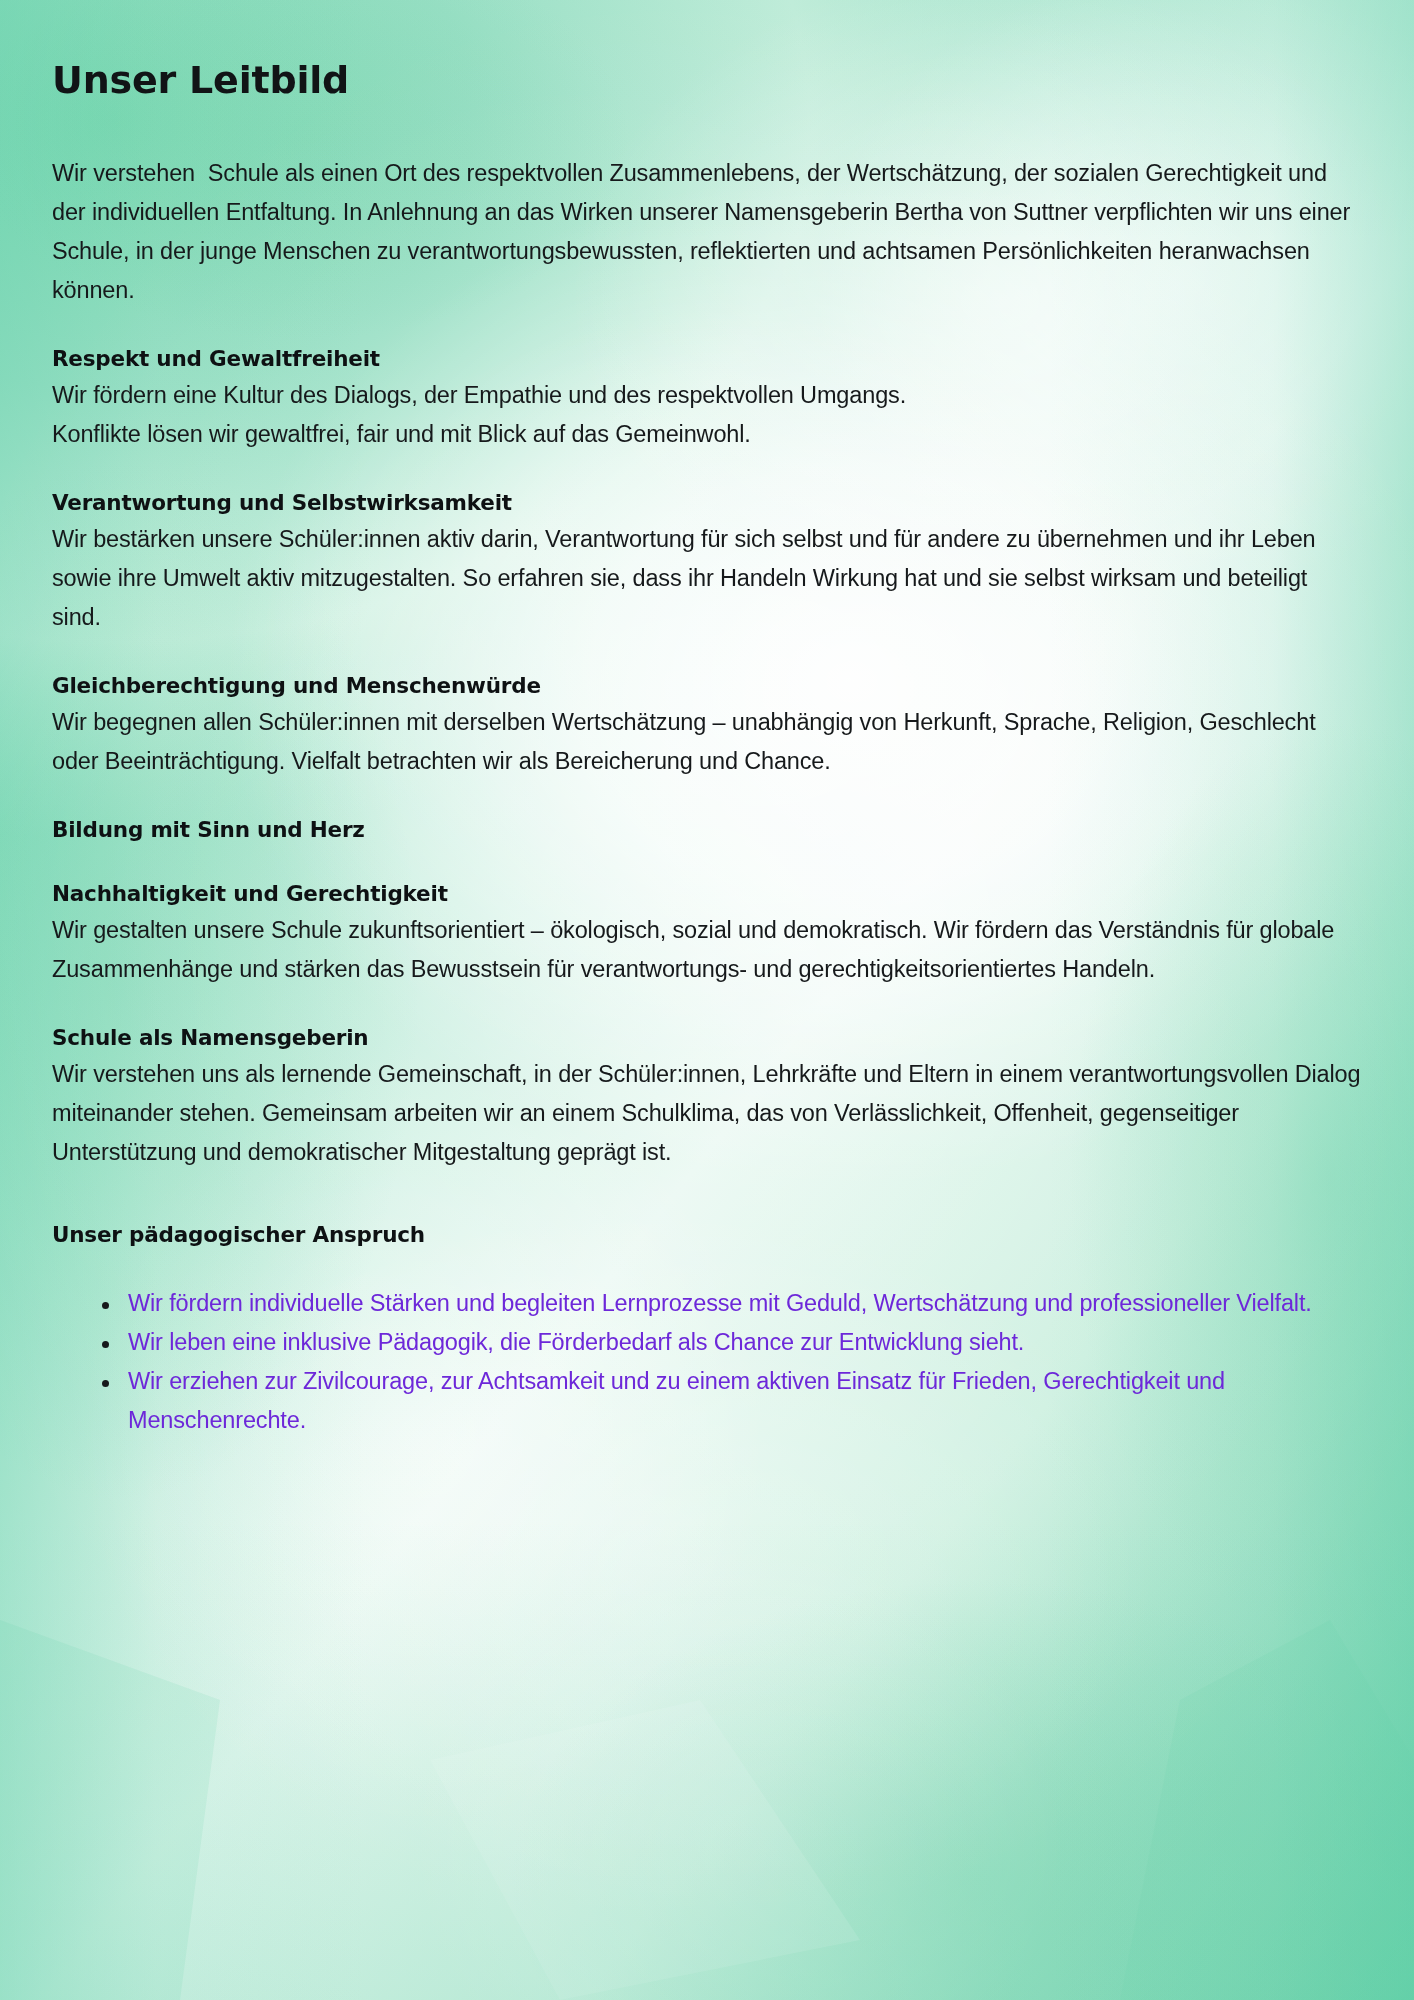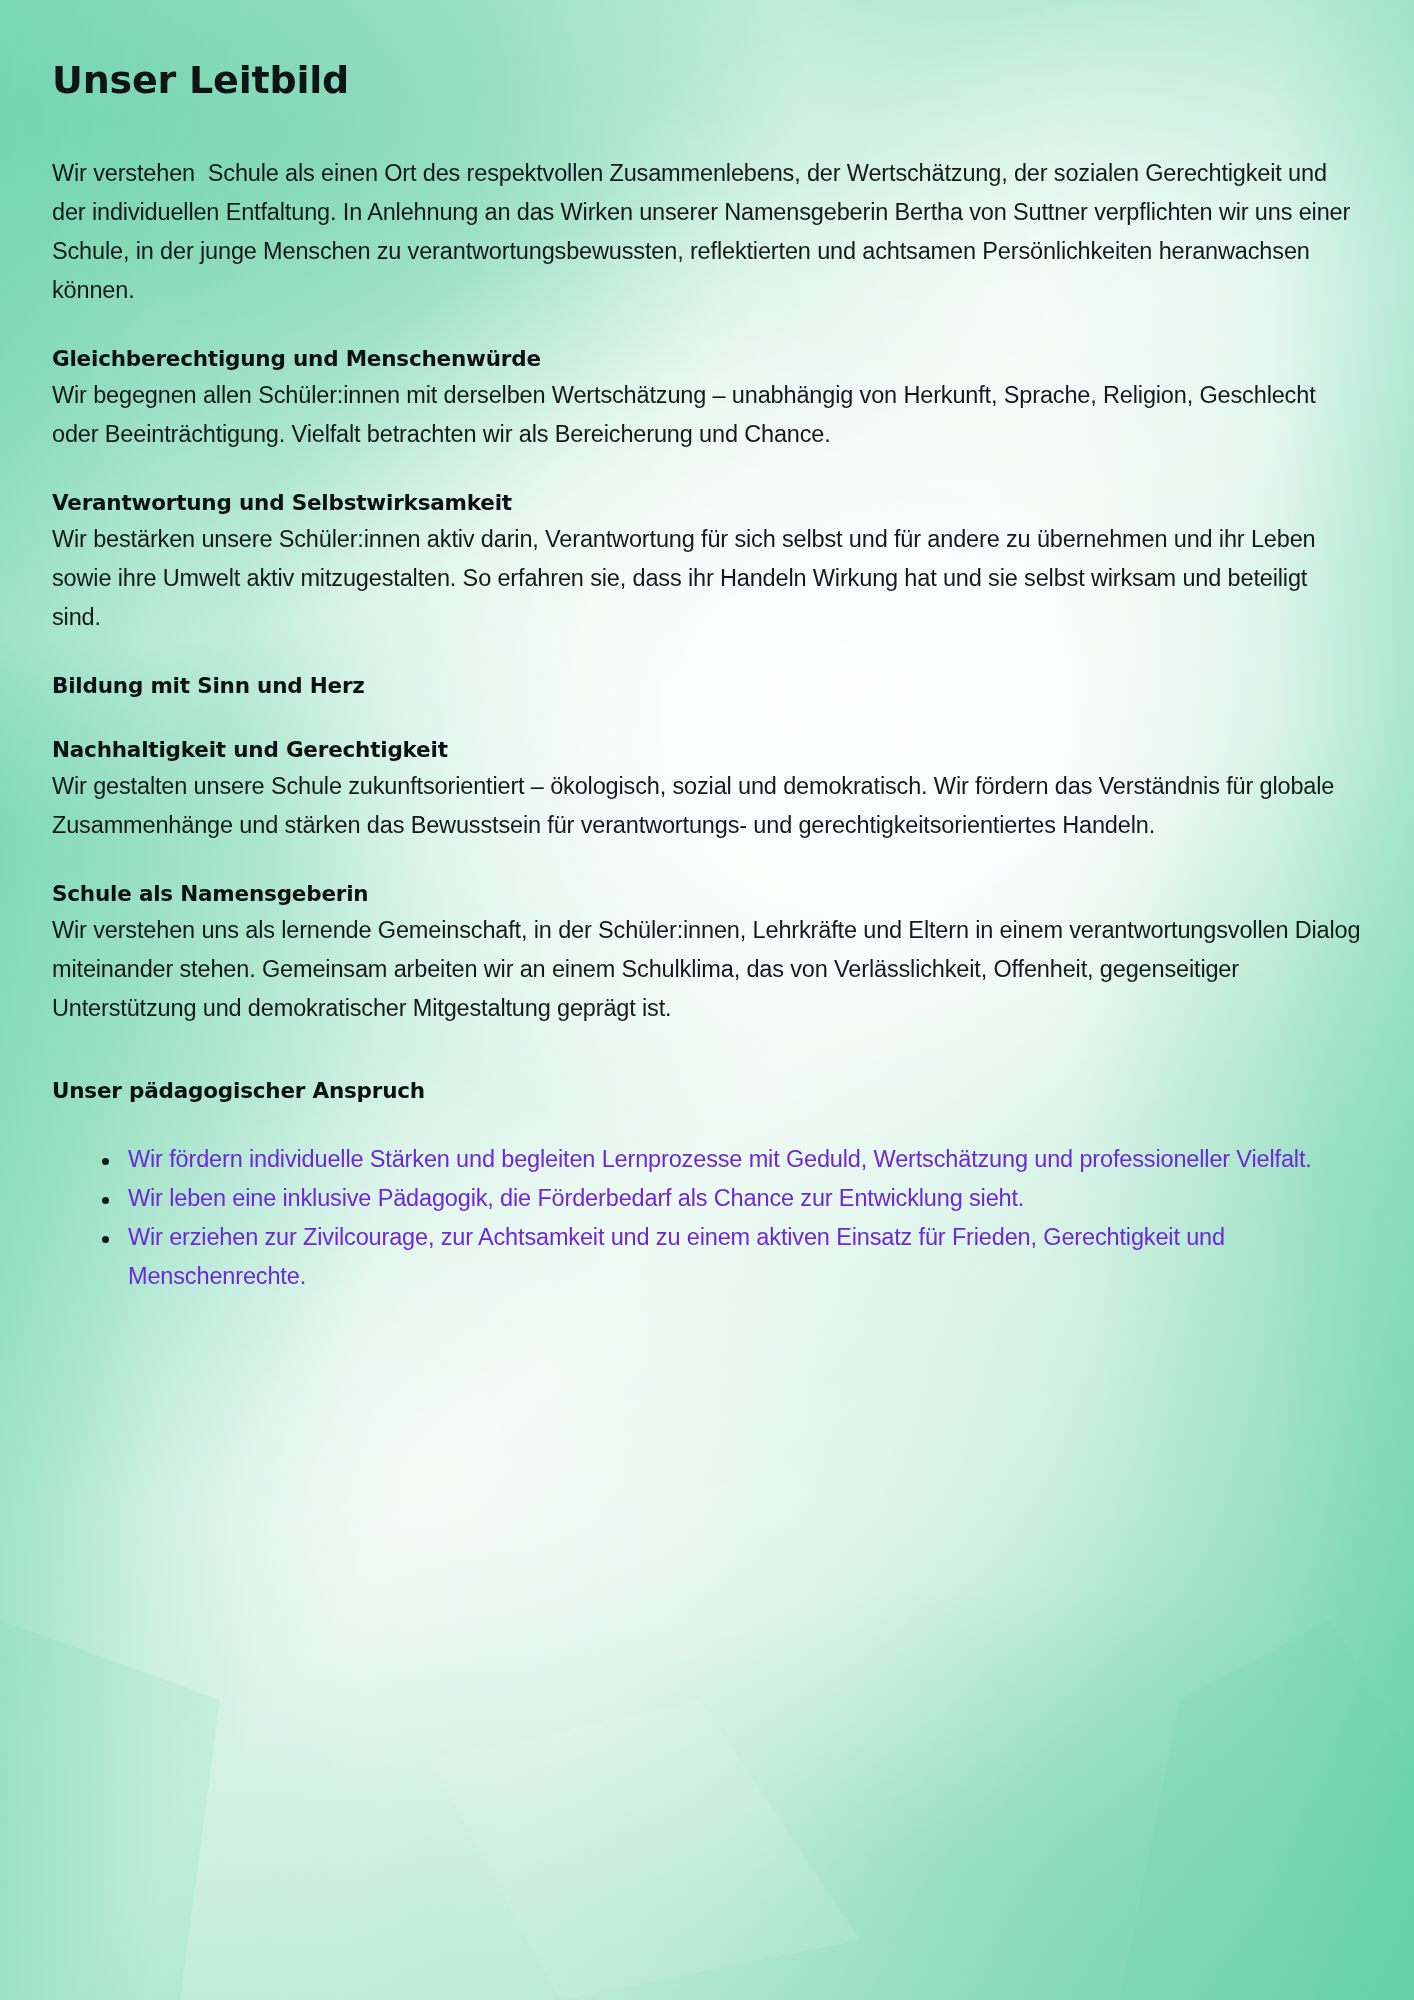--- a/index.html
+++ b/index.html
@@ -166,29 +166,34 @@
 </svg>
 
 <div id="vignette"></div>
 
 <main id="page">
 
   <h1 class="doc-title">Unser Leitbild</h1>
 
   <p class="intro">Wir verstehen  Schule als einen Ort des respektvollen Zusammenlebens, der Wertschätzung, der sozialen Gerechtigkeit und der individuellen Entfaltung. In Anlehnung an das Wirken unserer Namensgeberin Bertha von Suttner verpflichten wir uns einer Schule, in der junge Menschen zu verantwortungsbewussten, reflektierten und achtsamen Persönlichkeiten heranwachsen können.</p>
 
+  <section class="section">
+    <h2 class="section-heading">Respekt und Gewaltfreiheit</h2>
+    <p class="section-body">Wir fördern eine Kultur des Dialogs, der Empathie und des respektvollen Umgangs.
+Konflikte lösen wir gewaltfrei, fair und mit Blick auf das Gemeinwohl.</p>
+  </section>
+
+  <section class="section">
+    <h2 class="section-heading">Verantwortung und Selbstwirksamkeit</h2>
+    <p class="section-body">Wir bestärken unsere Schüler:innen aktiv darin, Verantwortung für sich selbst und für andere zu übernehmen und ihr Leben sowie ihre Umwelt aktiv mitzugestalten. So erfahren sie, dass ihr Handeln Wirkung hat und sie selbst wirksam und beteiligt sind.</p>
+  </section>
 
   <section class="section">
     <h2 class="section-heading">Gleichberechtigung und Menschenwürde</h2>
     <p class="section-body">Wir begegnen allen Schüler:innen mit derselben Wertschätzung – unabhängig von Herkunft, Sprache, Religion, Geschlecht oder Beeinträchtigung. Vielfalt betrachten wir als Bereicherung und Chance.</p>
-  </section>
-
-  <section class="section">
-    <h2 class="section-heading">Verantwortung und Selbstwirksamkeit</h2>
-    <p class="section-body">Wir bestärken unsere Schüler:innen aktiv darin, Verantwortung für sich selbst und für andere zu übernehmen und ihr Leben sowie ihre Umwelt aktiv mitzugestalten. So erfahren sie, dass ihr Handeln Wirkung hat und sie selbst wirksam und beteiligt sind.</p>
   </section>
 
   <section class="section">
     <h2 class="section-heading">Bildung mit Sinn und Herz</h2>
   </section>
 
   <section class="section">
     <h2 class="section-heading">Nachhaltigkeit und Gerechtigkeit</h2>
     <p class="section-body">Wir gestalten unsere Schule zukunftsorientiert – ökologisch, sozial und demokratisch. Wir fördern das Verständnis für globale Zusammenhänge und stärken das Bewusstsein für verantwortungs- und gerechtigkeitsorientiertes Handeln.</p>
   </section>

